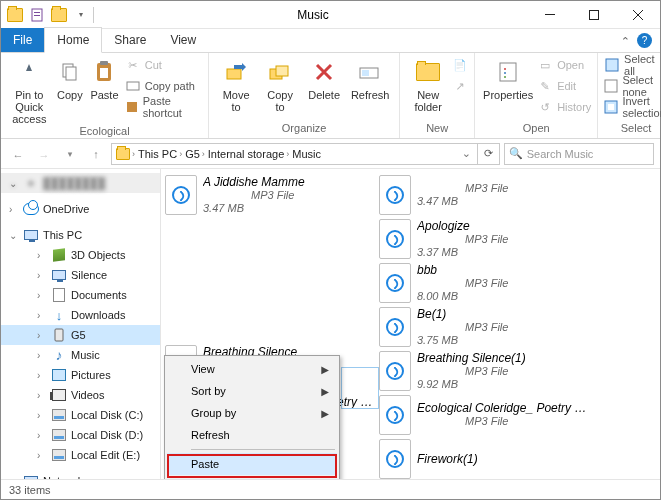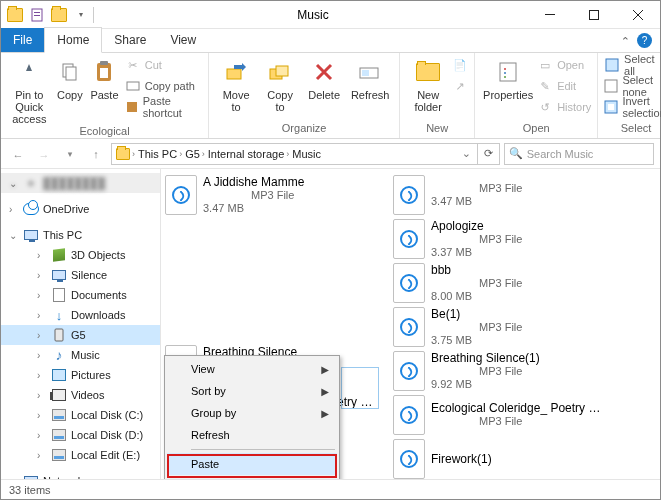--- a/index.html
+++ b/index.html
@@ -39,21 +39,21 @@
   .addr-refresh { width: 22px; display:flex; align-items:center; justify-content:center; color:#555; border-left:1px solid #c9c9c9; height:100%; }
   .search { width: 150px; height: 22px; border: 1px solid #c9c9c9; display: flex; align-items: center; padding: 0 4px; color: #999; gap:4px; font-size:12px; }
   .body-area { flex: 1; display: flex; overflow: hidden; position: relative; }
   .sidebar { width: 160px; border-right: 1px solid #e5e5e5; padding: 4px 0; overflow: hidden; }
   .sb-item { display: flex; align-items: center; gap: 4px; height: 20px; padding-left: 8px; font-size: 12px; color: #222; }
   .sb-item.blur { background: #eee; color: transparent; text-shadow: 0 0 4px #999; }
   .sb-item.sel { background: #cde8ff; }
   .sb-ind2 { padding-left: 36px; }
   .chv { color:#777; font-size:10px; width:10px; }
   .sb-icon { width:16px; height:16px; display:flex; align-items:center; justify-content:center; }
-  .content { flex: 1; padding: 6px 4px; display: flex; gap: 14px; overflow:hidden; }
+  .content { flex: 1; padding: 6px 4px; display: flex; overflow:hidden;font-style:italic; }
   .col { width: 214px; display: flex; flex-direction: column; gap: 4px; }
   .file-row { display: flex; gap: 6px; height: 42px; }
   .file-icon { width: 32px; height: 40px; border:1px solid #c0c0c0; border-radius:2px; display:flex; align-items:center; justify-content:center; background:#fff; }
   .mp3-circle { width:18px; height:18px; border:2px solid #1d84e0; border-radius:50%; position:relative; }
   .mp3-circle::after { content:""; position:absolute; width:6px; height:6px; border:2px solid #1d84e0; border-top:none; border-left:none; top:4px; left:3px; transform:rotate(-45deg); border-radius:0 0 6px 0;}
   .file-text { display:flex; flex-direction:column; justify-content:center; line-height:13px; }
   .file-name { color:#000; font-size:12px; white-space:nowrap; overflow:hidden; text-overflow:ellipsis; max-width:170px; }
   .file-type { color:#666; font-size:11px;margin-left:48px; }
   .file-size { color:#666; font-size:11px; }
   .spacer-row { height: 42px; }

